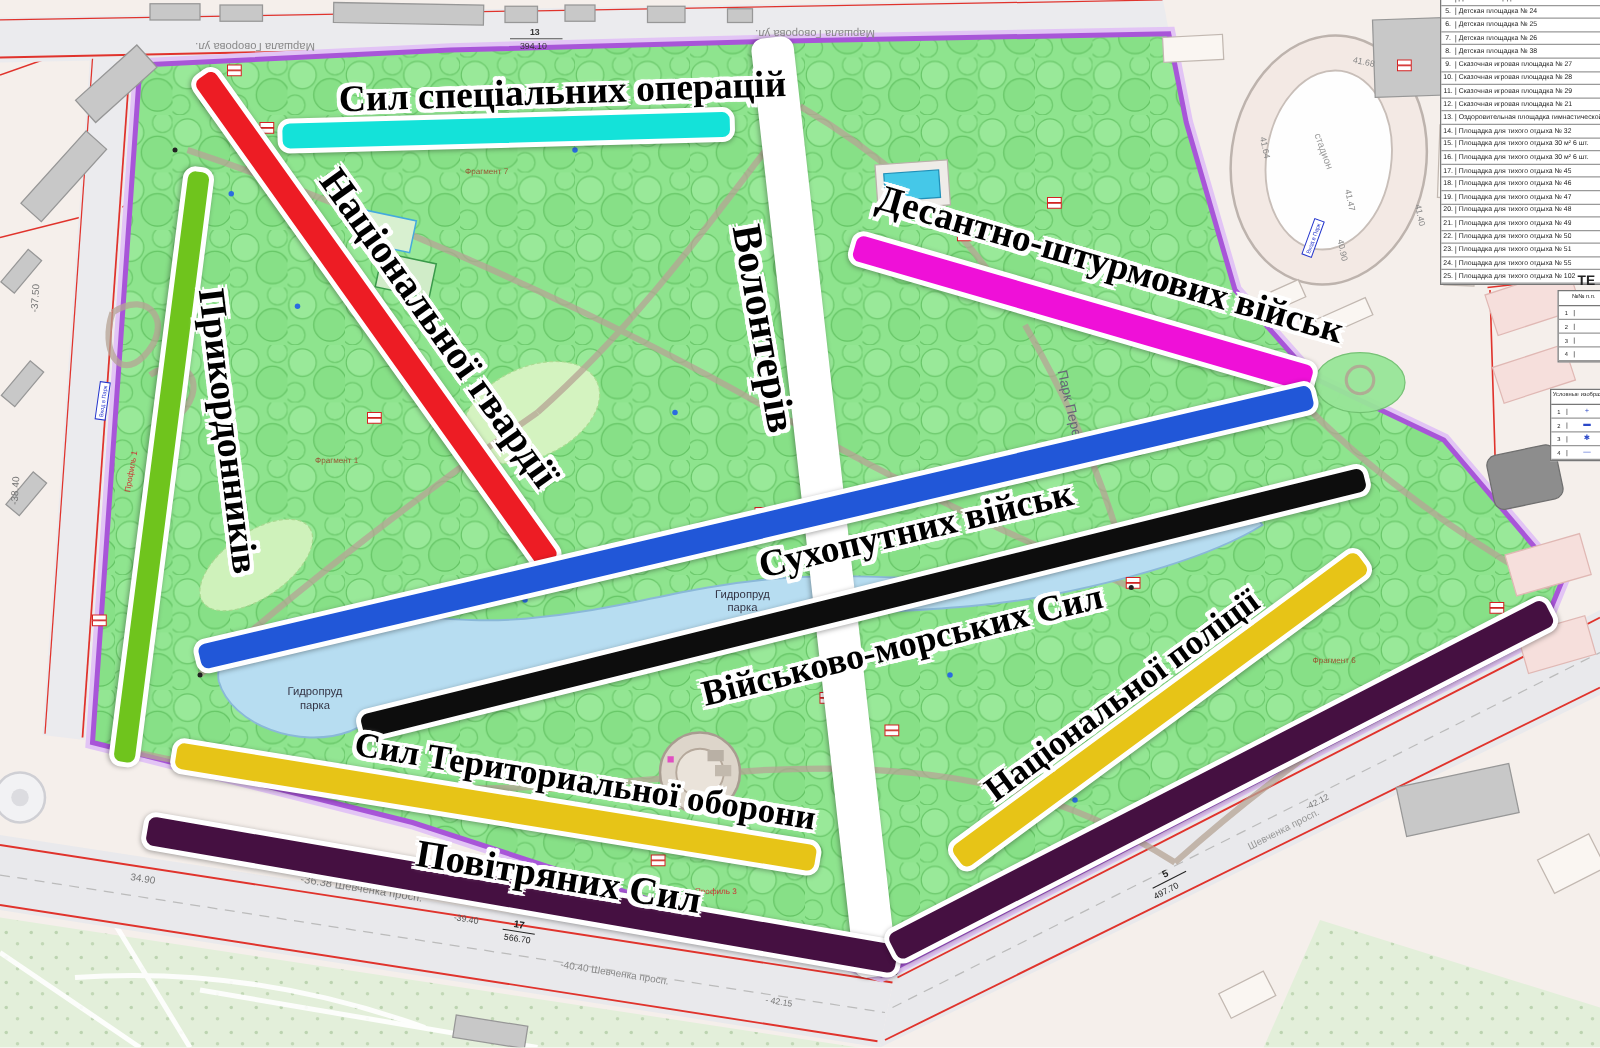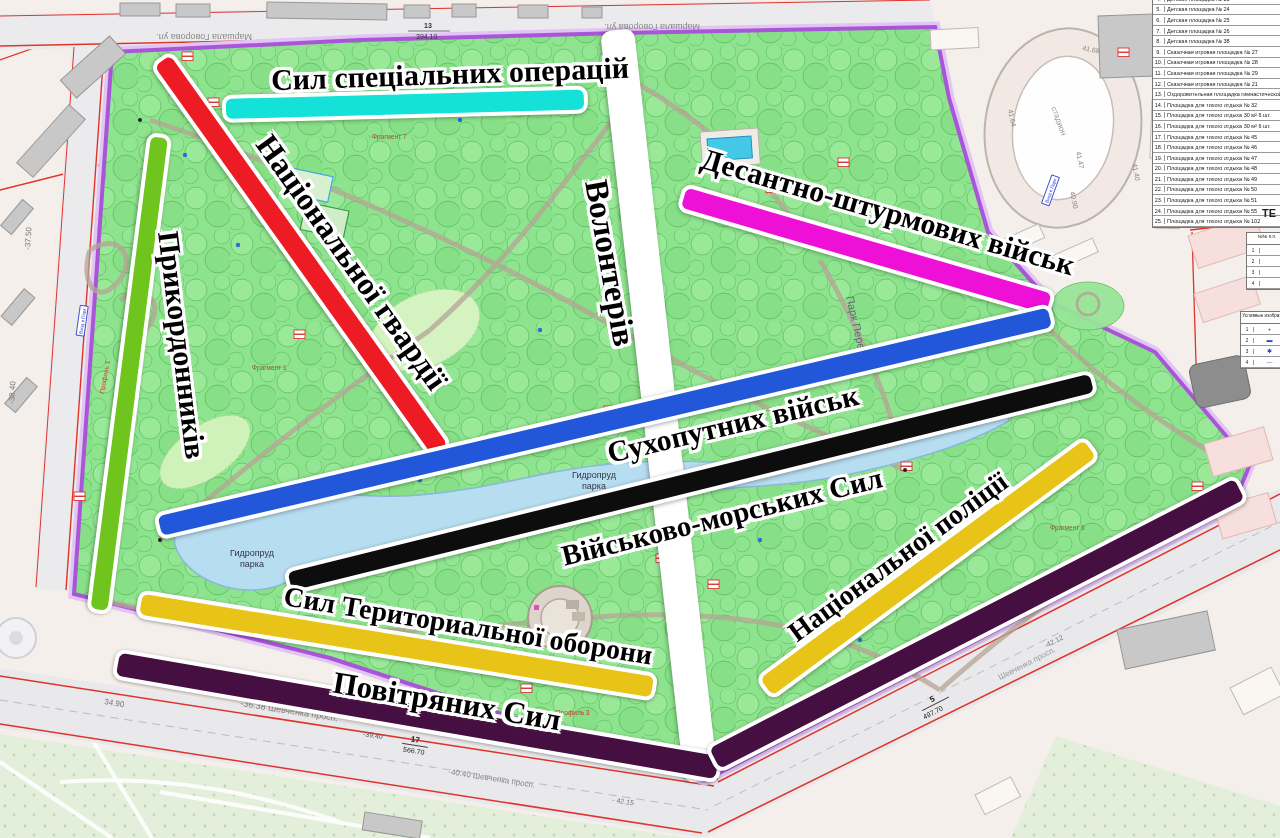--- a/index.html
+++ b/index.html
@@ -19,21 +19,21 @@
                    -3px 0 0 #fff,3px 0 0 #fff,0 -3px 0 #fff,0 3px 0 #fff,
                    -2px -3px 0 #fff,2px 3px 0 #fff,3px -2px 0 #fff,-3px 2px 0 #fff,0 0 5px #fff;}
 
   
   .legend{position:absolute;left:1152px;top:-7px;width:132px;background:#fff;
           border:1px solid #777;z-index:30;font-size:5.5px;color:#222;}
   .lt-row{display:flex;border-bottom:0.5px solid #999;height:9.6px;align-items:center;overflow:hidden;}
   .lt-num{width:11px;text-align:center;border-right:0.5px solid #999;flex:none;}
   .lt-text{padding-left:2px;white-space:nowrap;overflow:hidden;}
 
-  .te-label{position:absolute;left:1262px;top:207px;z-index:30;font-weight:700;font-size:11px;color:#222;}
+  .te-label{position:absolute;left:1262px;top:219px;z-index:30;font-weight:700;font-size:11px;color:#222;}
 
   .side-table{position:absolute;background:#fff;border:0.8px solid #777;z-index:30;font-size:4.6px;color:#222;}
   .st1{left:1246px;top:232px;width:40px;}
   .st2{left:1240px;top:311px;width:44px;}
   .st-head{border-bottom:0.6px solid #777;text-align:center;padding:1px 0;height:9px;overflow:hidden;}
   .st-row{display:flex;border-bottom:0.5px solid #999;height:10px;align-items:center;}
   .st-cell-n{width:12px;text-align:center;border-right:0.5px solid #999;flex:none;}
   .st-cell-s{flex:1;text-align:center;color:#2a48c8;font-size:6px;line-height:1;}
 </style>
 </head>

